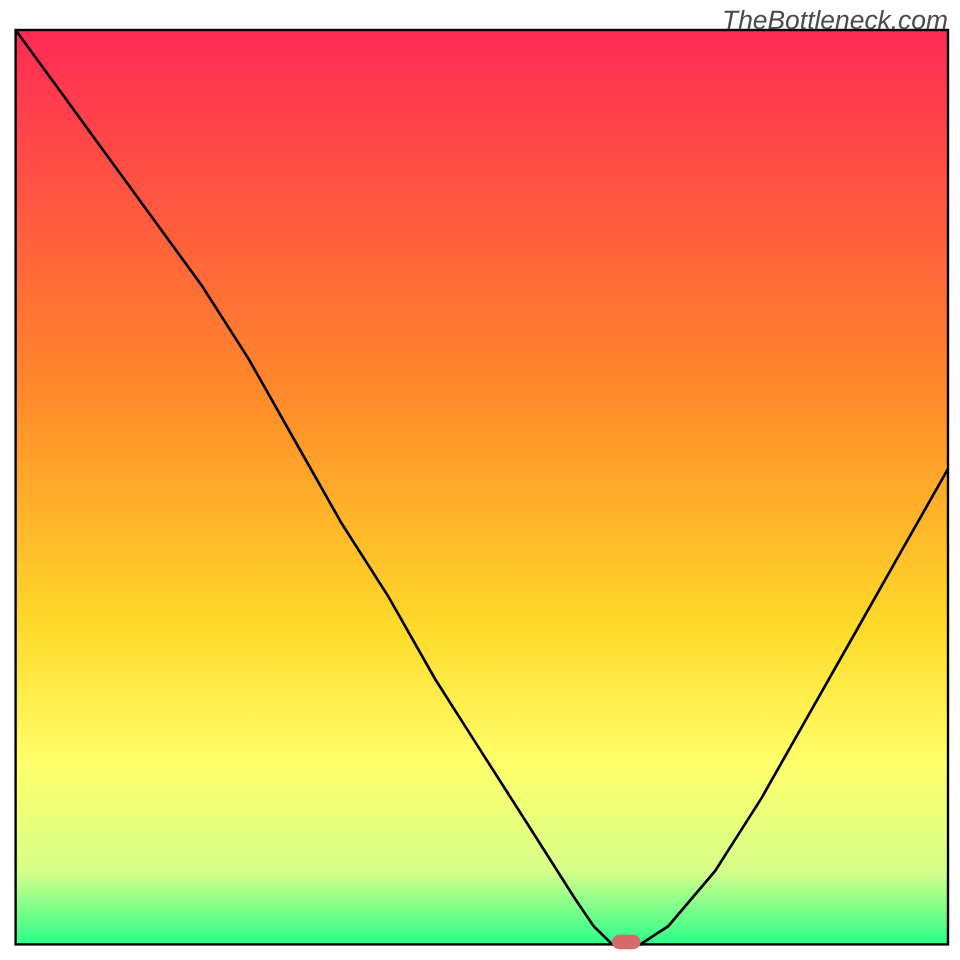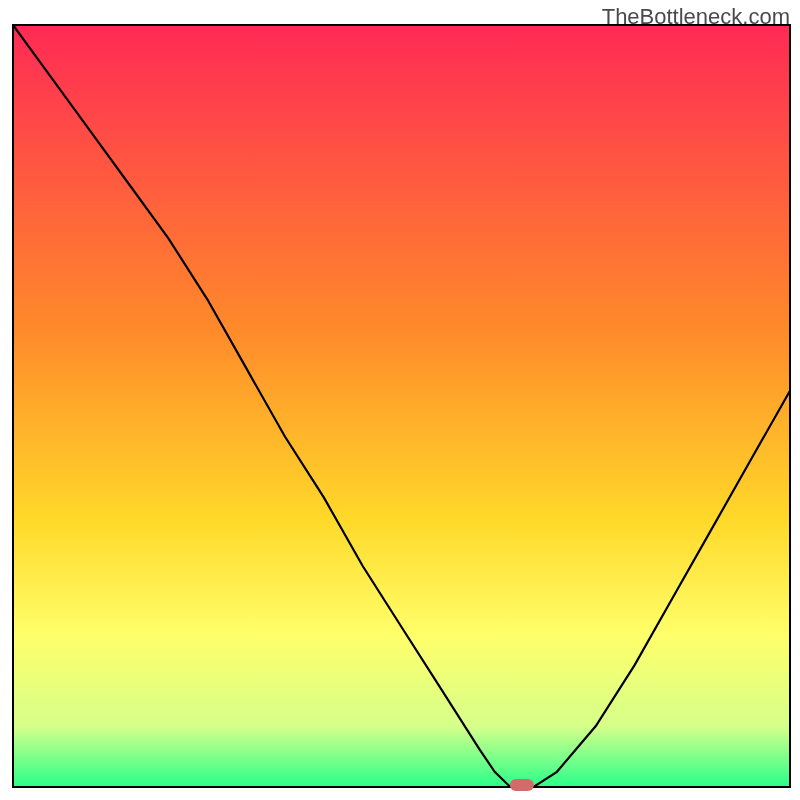--- a/index.html
+++ b/index.html
@@ -8,20 +8,21 @@
     width: 800px;
     height: 800px;
     overflow: hidden;
     background: #ffffff;
     font-family: Arial, Helvetica, sans-serif;
   }
   .chart-container {
     position: relative;
     width: 800px;
     height: 660px;
+    font-style: italic;
   }
   .watermark {
     position: absolute;
     top: 4px;
     right: 10px;
     color: #4a4a4a;
     font-size: 22px;
     font-weight: 500;
     z-index: 10;
   }

